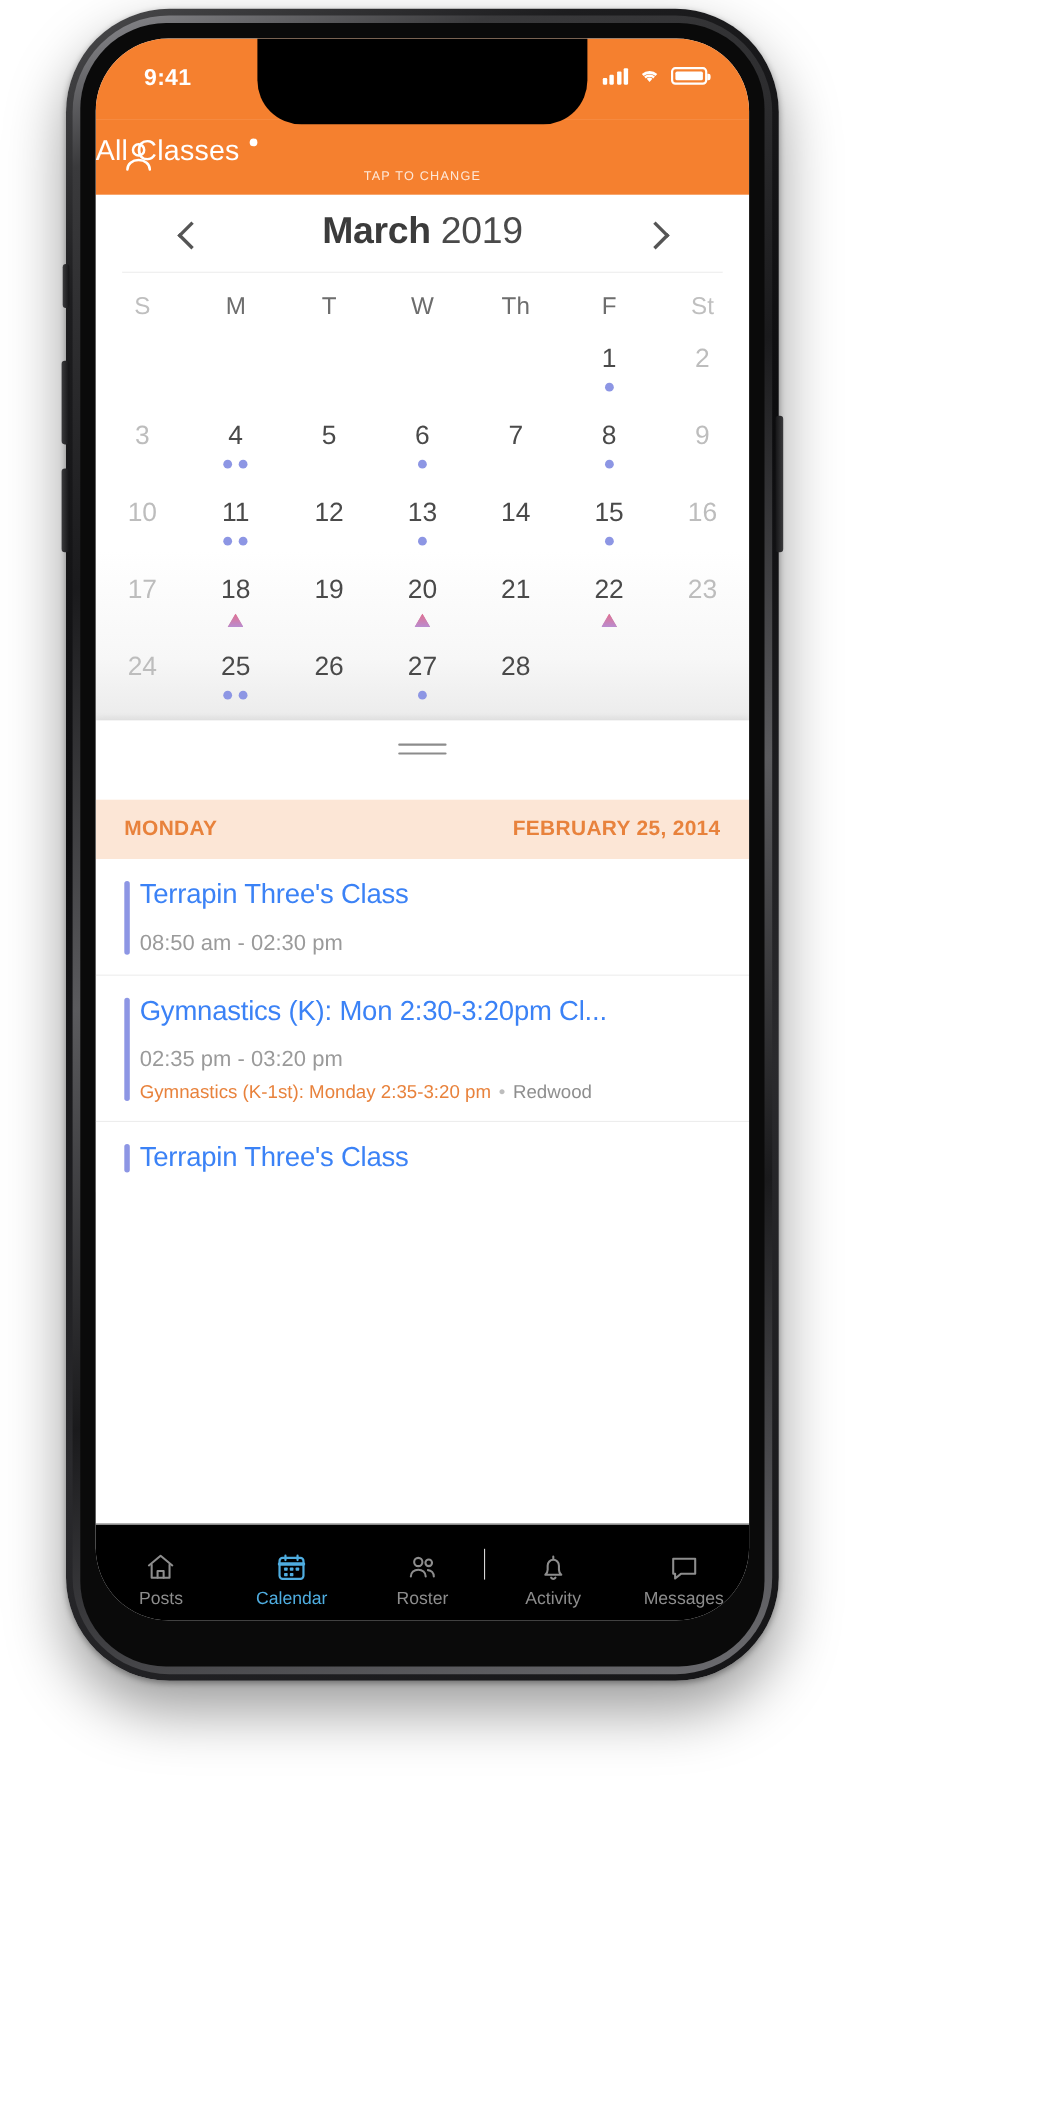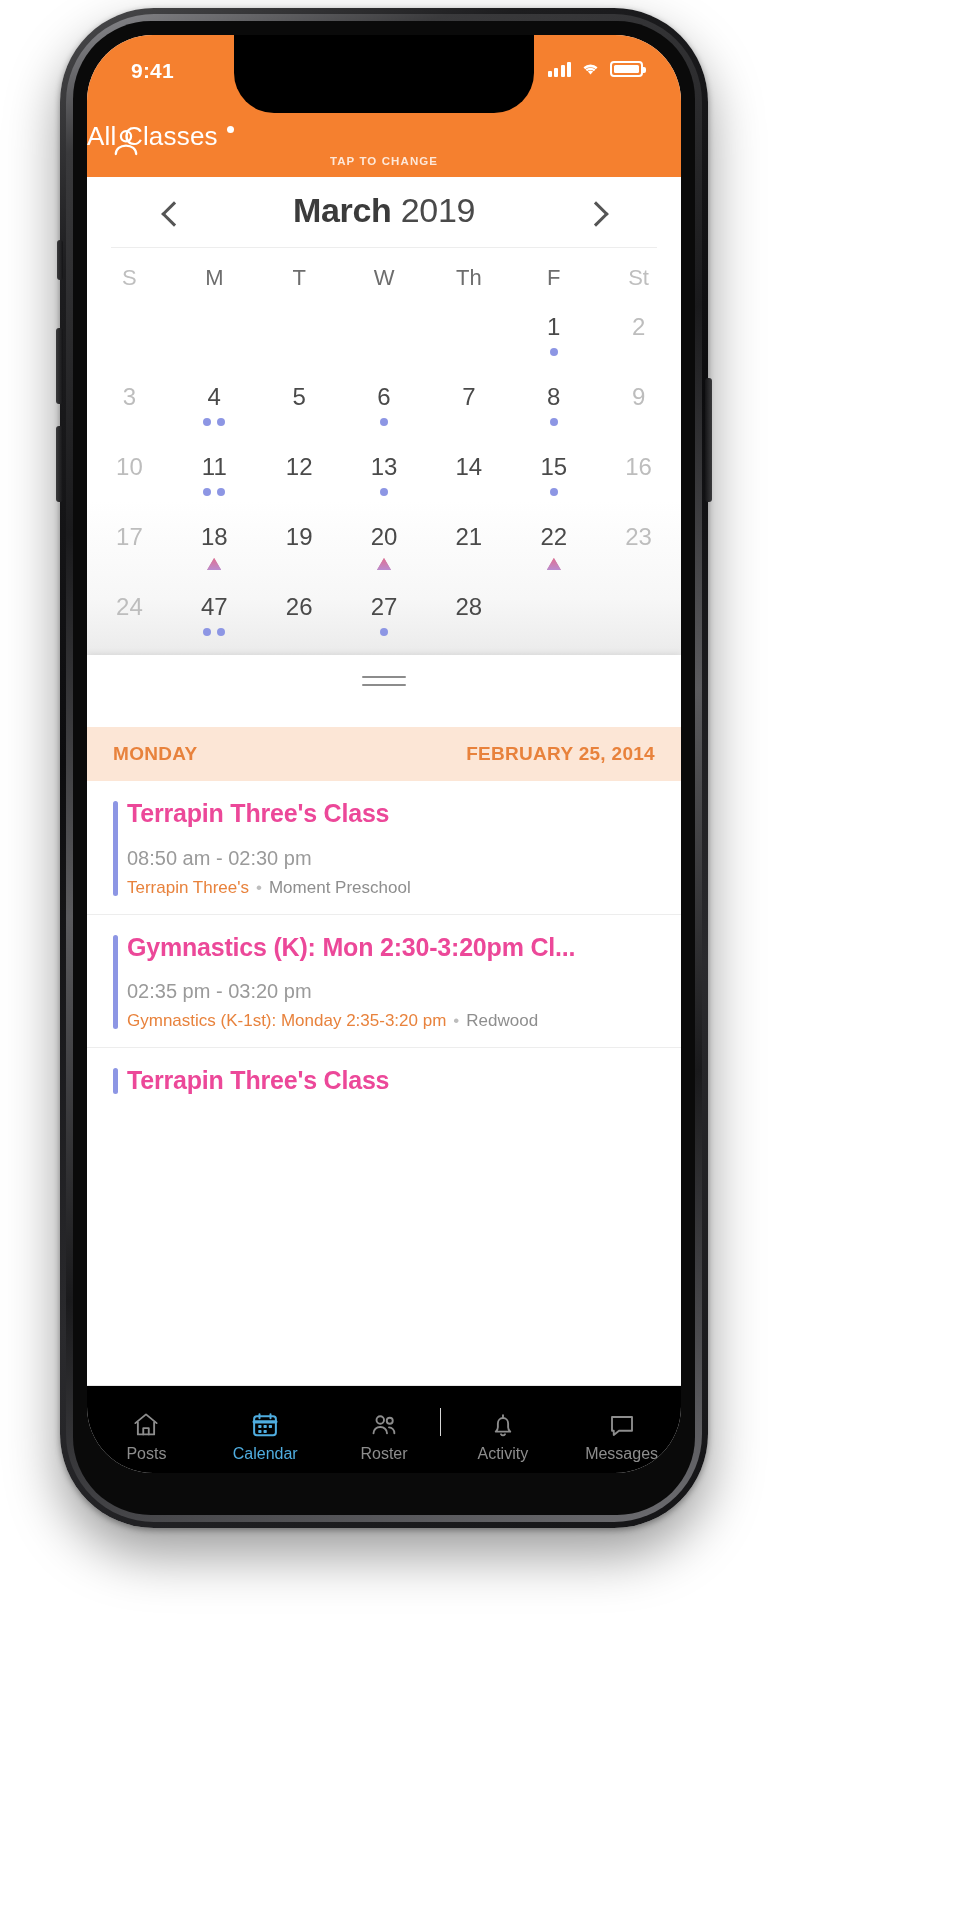--- a/index.html
+++ b/index.html
@@ -83,21 +83,21 @@
   .nav-title {
     position: absolute; left: 0; right: 0; top: 12px; 
     color: #fff; font-size: 26px; font-weight: 400; letter-spacing: .2px;
   }
   .nav-title .dot {
     display: inline-block; width: 7px; height: 7px; border-radius: 50%;
     background: #fff; vertical-align: 12px; margin-left: 9px;
   }
   .nav-sub {
     position: absolute; left: 0; right: 0; top: 46px; text-align: center;
-    color: rgba(255,255,255,.82); font-size: 11.5px; font-weight: 700; letter-spacing: 1.1px;
+    color: rgba(255,255,255,.82); font-size: 11.5px; font-weight: 400; letter-spacing: 1.1px;
   }
   .nav-profile { position: absolute; left: 22px; top: 16px; width: 34px; height: 34px; }
 
   
   .monthbar {
     position: absolute; left: 0; top: 142px; width: 594px; height: 72px; background: #fff; z-index: 3;
   }
   .month-label {
     position: absolute; left: 0; right: 0; top: 14px; text-align: center;
     font-size: 34px; color: #3b3b3b; letter-spacing: -.3px;
@@ -170,21 +170,21 @@
   }
   .sec-head span { color: #E8823C; font-size: 19px; font-weight: 700; letter-spacing: .3px; }
 
   .event { position: relative; padding: 18px 26px 16px 40px; background: #fff; }
   .event + .event { border-top: 1px solid #ededed; }
   .event .bar {
     position: absolute; left: 26px; top: 20px; bottom: 18px;
     width: 5px; border-radius: 3px; background: #8d96e4;
   }
   .ev-title {
-    font-size: 25px; color: #ec4899; font-weight: 700; line-height: 1.18;
+    font-size: 25px; color: #3b82f6; font-weight: 400; line-height: 1.18;
     white-space: nowrap; overflow: hidden; text-overflow: ellipsis; letter-spacing: -.2px;
   }
   .ev-time { font-size: 20px; color: #9a9a9a; margin-top: 18px; }
   .ev-meta {
     margin-top: 8px; font-size: 17px; color: #8e8e8e;
     white-space: nowrap; overflow: hidden; text-overflow: ellipsis;
   }
   .ev-meta .cls { color: #E8823C; }
   .ev-meta .sep { color: #bdbdbd; margin: 0 7px; }
 
@@ -412,21 +412,21 @@
                   <div class="daynum">23</div>
                   <div class="markers"></div>
                 </div>
               </div>
               <div class="week-row">
                 <div class="daycell weekend">
                   <div class="daynum">24</div>
                   <div class="markers"></div>
                 </div>
                 <div class="daycell">
-                  <div class="daynum">47</div>
+                  <div class="daynum">25</div>
                   <div class="markers">
                     <span class="mk-dot"></span>
                     <span class="mk-dot"></span>
                   </div>
                 </div>
                 <div class="daycell">
                   <div class="daynum">26</div>
                   <div class="markers"></div>
                 </div>
                 <div class="daycell">
@@ -460,21 +460,20 @@
           </div>
           <div id="agenda-list">
               <div class="sec-head">
                 <span>MONDAY</span>
                 <span>FEBRUARY 25, 2014</span>
               </div>
               <div class="event">
                 <div class="bar"></div>
                 <div class="ev-title">Terrapin Three's Class</div>
                 <div class="ev-time">08:50 am - 02:30 pm</div>
-                <div class="ev-meta"><span class="cls">Terrapin Three's</span><span class="sep">•</span><span>Moment Preschool</span></div>
               </div>
               <div class="event">
                 <div class="bar"></div>
                 <div class="ev-title">Gymnastics (K): Mon 2:30-3:20pm Cl...</div>
                 <div class="ev-time">02:35 pm - 03:20 pm</div>
                 <div class="ev-meta"><span class="cls">Gymnastics (K-1st): Monday 2:35-3:20 pm</span><span class="sep">•</span><span>Redwood</span></div>
               </div>
               <div class="event">
                 <div class="bar"></div>
                 <div class="ev-title">Terrapin Three's Class</div>

